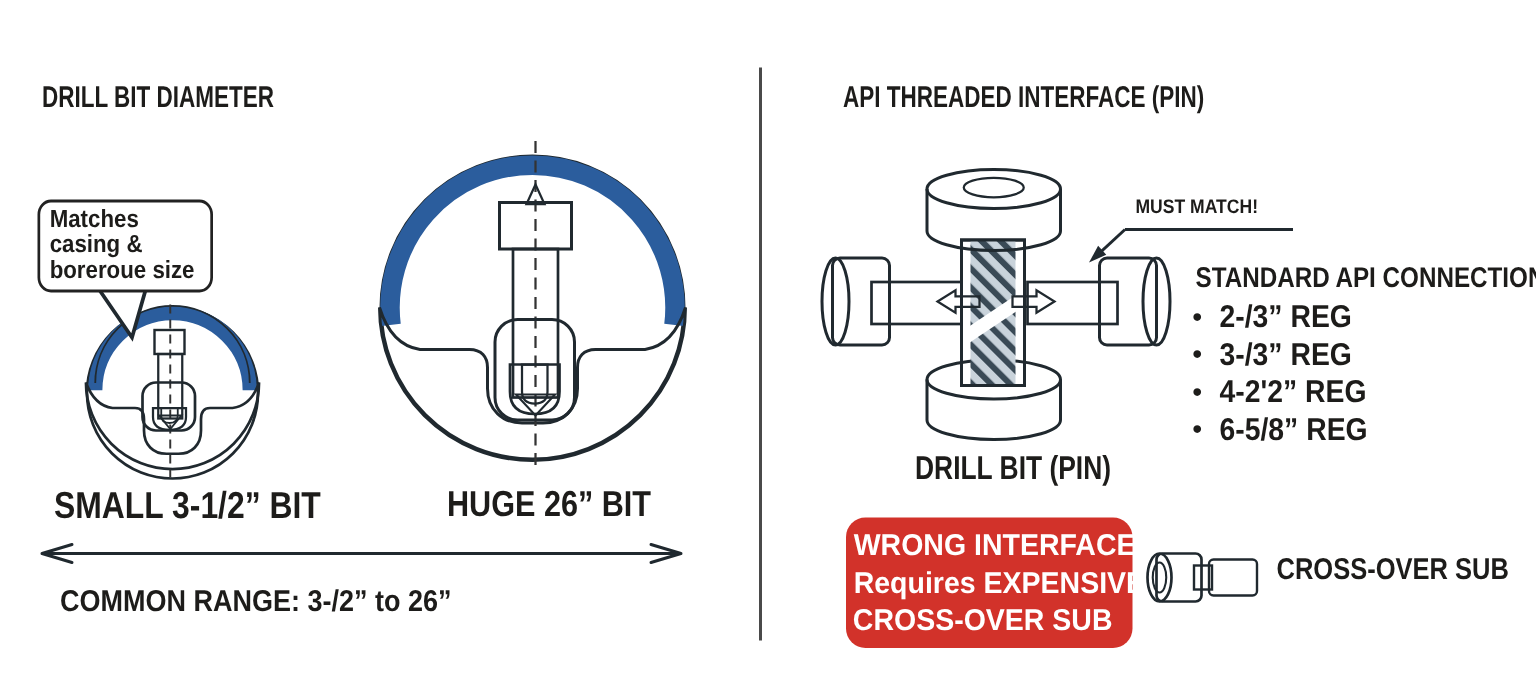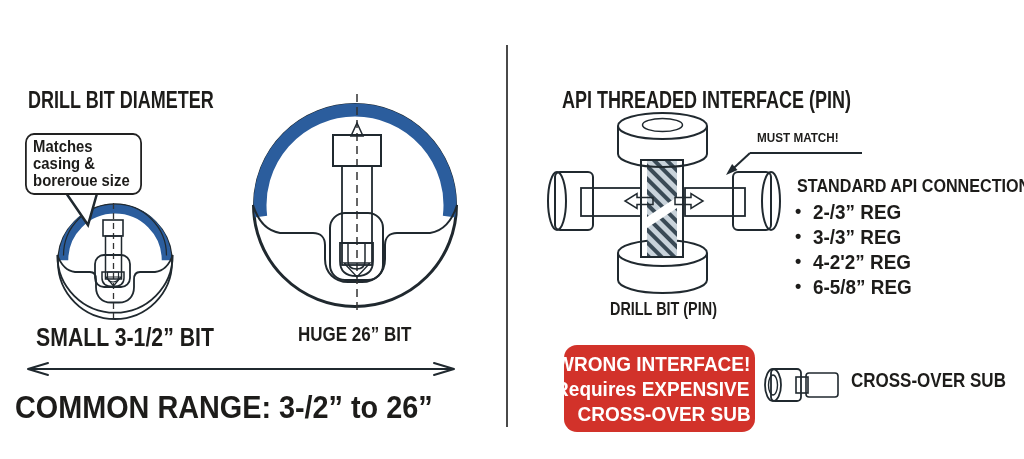--- a/index.html
+++ b/index.html
@@ -6,29 +6,29 @@
     --blue:#2b5d9d; --gray:#a7a9ac; --red:#d2322a; --ink:#1d1c1a;
   }
   html,body{margin:0;padding:0;background:#fff;}
   #stage{position:relative;width:1024px;height:459px;background:#fff;overflow:hidden;
          font-family:"Liberation Sans",sans-serif;}
   .t{position:absolute;font-weight:bold;color:var(--ink);white-space:nowrap;line-height:1.05;}
   .cx75{transform:scaleX(.75);transform-origin:0 50%;display:inline-block;}
   .cx8 {transform:scaleX(.80);transform-origin:0 50%;display:inline-block;}
   .cx85{transform:scaleX(.85);transform-origin:0 50%;display:inline-block;}
   .cx9 {transform:scaleX(.90);transform-origin:0 50%;display:inline-block;}
-  .title{font-size:24px;letter-spacing:0px;margin-top:32px;}
+  .title{font-size:20px;letter-spacing:0px;}
   .callout{position:absolute;left:25px;top:133px;width:112px;height:52px;
            border:2.5px solid #222;border-radius:10px;background:#fff;
            padding:3px 7px;font-weight:bold;color:var(--ink);
            font-size:16.5px;line-height:17px;white-space:pre-line;
            transform:scaleX(.9);transform-origin:0 0;z-index:3;}
   .divider{position:absolute;left:506px;top:45px;width:2px;height:382px;background:#4a4a4a;}
   .redbox{position:absolute;left:564px;top:345px;width:191px;height:87px;background:var(--red);
-          border-radius:13px;display:flex;flex-direction:column;align-items:flex-end;
+          border-radius:13px;display:flex;flex-direction:column;align-items:flex-start;
           justify-content:center;gap:1px;z-index:2;}
   .redbox .l{color:#fff;font-weight:bold;font-size:20px;line-height:24px;white-space:nowrap;
              transform:scaleX(.95);transform-origin:50% 50%;}
   .bullets{position:absolute;left:795px;top:199px;}
   .brow{display:flex;align-items:center;height:25px;}
   .bdot{font-size:18px;color:var(--ink);font-weight:bold;width:18px;}
   .btxt{font-size:21px;font-weight:bold;color:var(--ink);transform:scaleX(.9);
         transform-origin:0 50%;display:inline-block;white-space:nowrap;}
   svg{position:absolute;overflow:visible;}
   .oline{stroke:#20292f;fill:none;}
@@ -106,31 +106,31 @@
     <rect x="87" y="120" width="53" height="67" rx="15" fill="var(--blue)" class="oline" stroke-width="2"></rect>
     <path d="M97 150 L97 168 Q97 183 113.5 183 Q130 183 130 168 L130 150 Z" fill="#c6c9cb" class="oline" stroke-width="1.8"></path>
     <path d="M105 150 L105 168 Q105 176 113.5 176 Q122 176 122 168 L122 150 Z" fill="var(--blue)" class="oline" stroke-width="1.5"></path>
     <rect x="99" y="73" width="30" height="99" fill="url(#spiralB)" class="oline" stroke-width="1.8"></rect>
     <polygon points="101,170 127,170 114,184" fill="var(--blue)" class="oline" stroke-width="1.4"></polygon>
   </svg>
 
   <div class="t" style="left:36px;top:324px;font-size:25px;">
     <span class="cx85">SMALL 3-1/2” BIT</span>
   </div>
-  <div class="t" style="left:298px;top:324px;font-size:20px;">
+  <div class="t" style="left:298px;top:324px;font-size:24px;">
     <span class="cx85">HUGE 26” BIT</span>
   </div>
 
   <svg style="left:24px;top:360px;" width="434" height="18" viewBox="0 0 434 18">
     <line x1="6" y1="9" x2="428" y2="9" class="oline" stroke-width="2"></line>
     <path d="M24 3 L4 9 L24 15" class="oline" stroke-width="2" stroke-linejoin="round" stroke-linecap="round"></path>
     <path d="M410 3 L430 9 L410 15" class="oline" stroke-width="2" stroke-linejoin="round" stroke-linecap="round"></path>
   </svg>
 
-  <div class="t" style="left:15px;top:391px;font-size:32px;">
+  <div class="t" style="left:40px;top:391px;font-size:20px;">
     <span class="cx9">COMMON RANGE: 3-/2” to 26”</span>
   </div>
 
   <div class="divider"></div>
 
   <div class="t title" style="left:562px;top:55px;">
     <span class="cx75">API THREADED INTERFACE (PIN)</span>
   </div>
 
   <svg style="left:545px;top:105px;" width="240" height="200" viewBox="0 0 240 200">
@@ -209,21 +209,21 @@
     <div class="brow">
       <span class="bdot">•</span>
       <span class="btxt">4-2'2” REG</span>
     </div>
     <div class="brow">
       <span class="bdot">•</span>
       <span class="btxt">6-5/8” REG</span>
     </div>
   </div>
 
-  <div class="t" style="left:610px;top:300px;font-size:18px;">
+  <div class="t" style="left:610px;top:300px;font-size:22px;">
     <span class="cx8">DRILL BIT (PIN)</span>
   </div>
 
   <div class="redbox">
     <div class="l">WRONG INTERFACE!</div>
     <div class="l">Requires EXPENSIVE</div>
     <div class="l">CROSS-OVER SUB</div>
   </div>
 
   <svg style="left:762px;top:362px;" width="82" height="46" viewBox="0 0 82 46">

